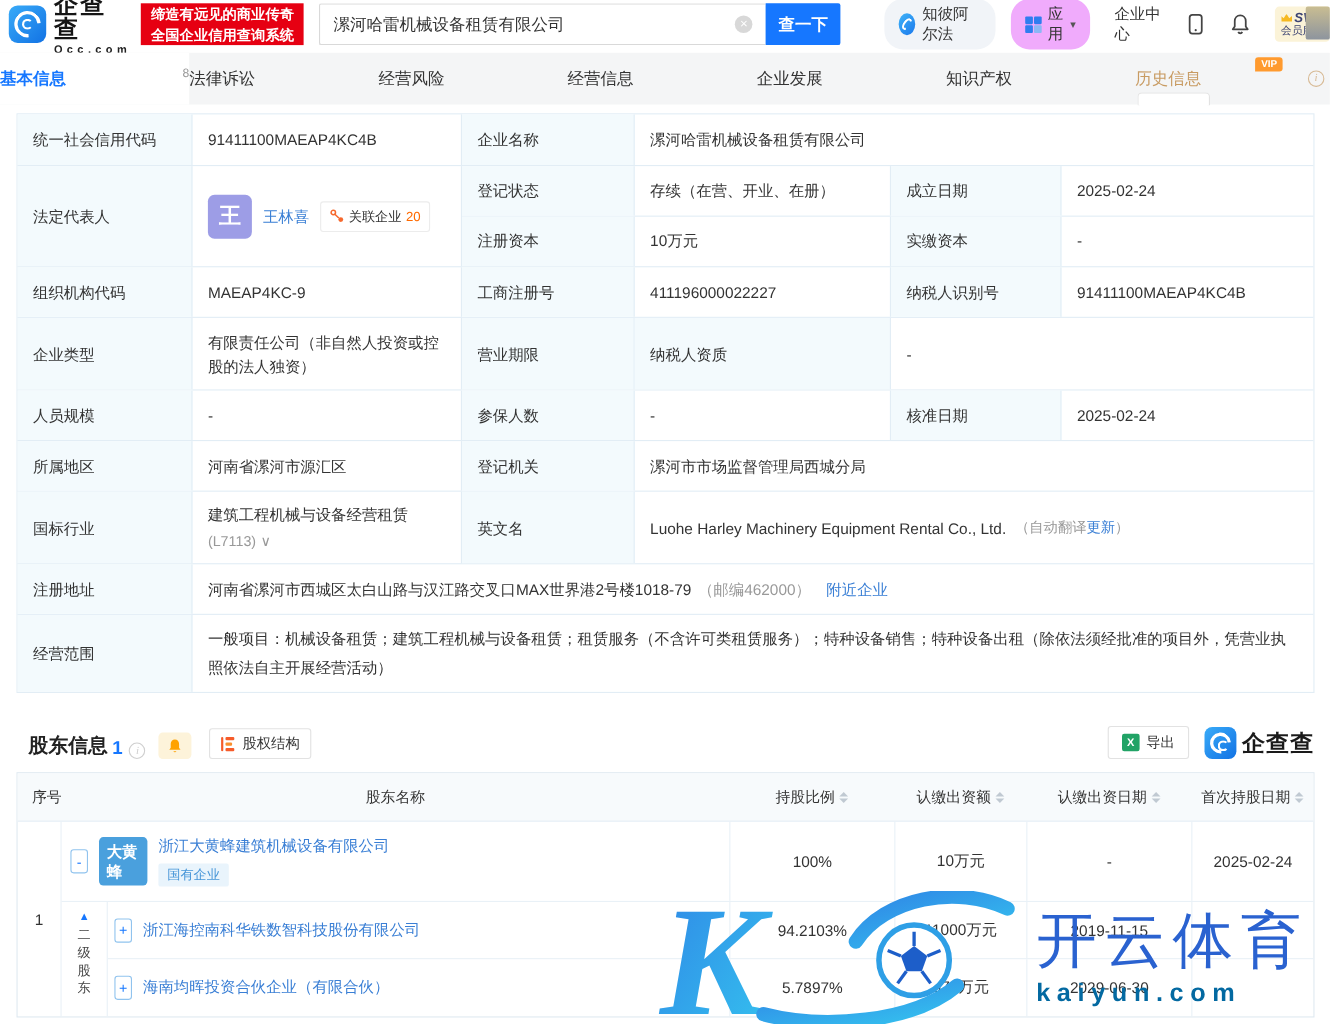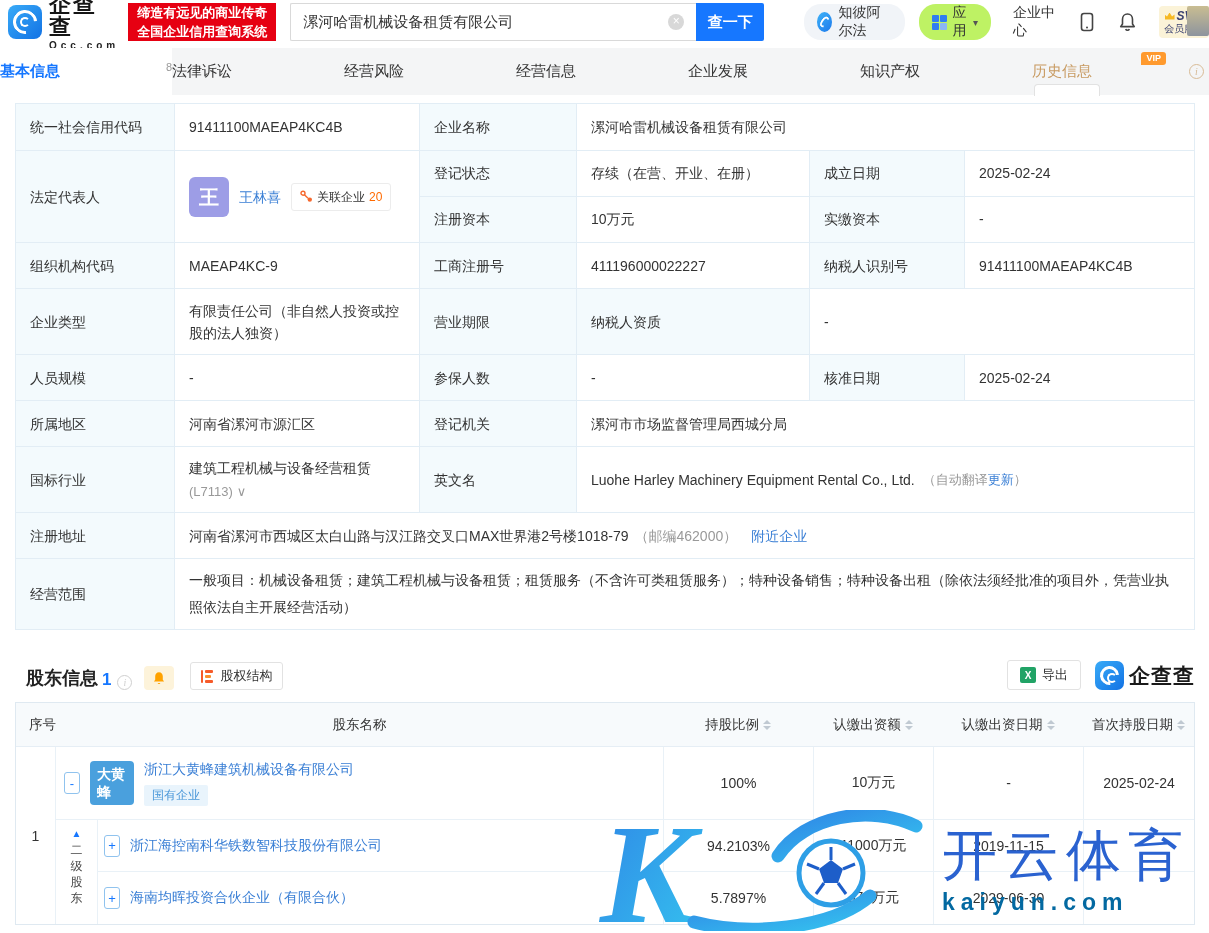--- a/index.html
+++ b/index.html
@@ -16,25 +16,25 @@
 .logo-en{font-size:10px;font-weight:bold;letter-spacing:4px;color:#222;margin-top:3px;line-height:1}
 .slogan{background:#e60012;color:#fff;font-size:13px;font-weight:bold;line-height:19px;height:38px;padding:0 9px;
   display:flex;flex-direction:column;justify-content:center;margin-left:9px;white-space:nowrap}
 .search-wrap{display:flex;margin-left:14px;position:relative}
 .search-input{width:406px;height:38px;border:1px solid #d9d9d9;border-right:none;border-radius:2px 0 0 2px;
   padding:0 30px 0 12px;font-size:15px;color:#333;outline:none;font-family:inherit}
 .clear-ic{position:absolute;right:80px;top:11px;width:16px;height:16px;border-radius:50%;background:#d8d8d8;color:#fff;
   font-size:12px;line-height:15px;text-align:center;cursor:pointer}
 .search-btn{width:68px;height:38px;background:#1677ff;color:#fff;border:none;border-radius:0 2px 2px 0;
   font-size:15px;font-weight:bold;cursor:pointer;font-family:inherit}
-.pill{display:flex;align-items:center;gap:6px;height:36px;border-radius:17px;background:#f1f4f8;padding:0 13px;font-size:14px;color:#333;cursor:pointer}
+.pill{display:flex;align-items:center;gap:6px;height:46px;border-radius:17px;background:#f1f4f8;padding:0 13px;font-size:14px;color:#333;cursor:pointer}
 .zhibi{margin-left:40px}
 .zhibi-ic{width:20px;height:20px;border-radius:50%;background:linear-gradient(135deg,#3fb3f8,#1c79ec);position:relative}
 .zhibi-ic:before{content:"";position:absolute;inset:4px;border:2.5px solid #fff;border-radius:50%;border-right-color:transparent;transform:rotate(35deg)}
-.apps{margin-left:14px;background:#bef264}
+.apps{margin-left:14px;background:#f0abfc}
 .grid-ic{width:15px;height:15px;display:grid;grid-template-columns:7px 7px;grid-template-rows:7px 7px;gap:1px}
 .grid-ic i{background:#2f7df0;border-radius:1px}
 .grid-ic i:last-child{background:#8bb7f5}
 .caret{font-size:10px;color:#555}
 .nav-plain{margin-left:22px;font-size:14px;color:#333;cursor:pointer}
 .tool-ic{margin-left:22px;cursor:pointer;display:flex;align-items:center}
 .svip{margin-left:22px;width:64px;height:32px;background:#fbf3d8;border-radius:4px;display:flex;flex-direction:column;
   align-items:center;justify-content:center;cursor:pointer;line-height:1}
 .svip-top{display:flex;align-items:center;gap:2px}
 .crown{width:10px;height:7px;background:#f6b923;clip-path:polygon(0 100%,0 28%,25% 58%,50% 0,75% 58%,100% 28%,100% 100%)}

